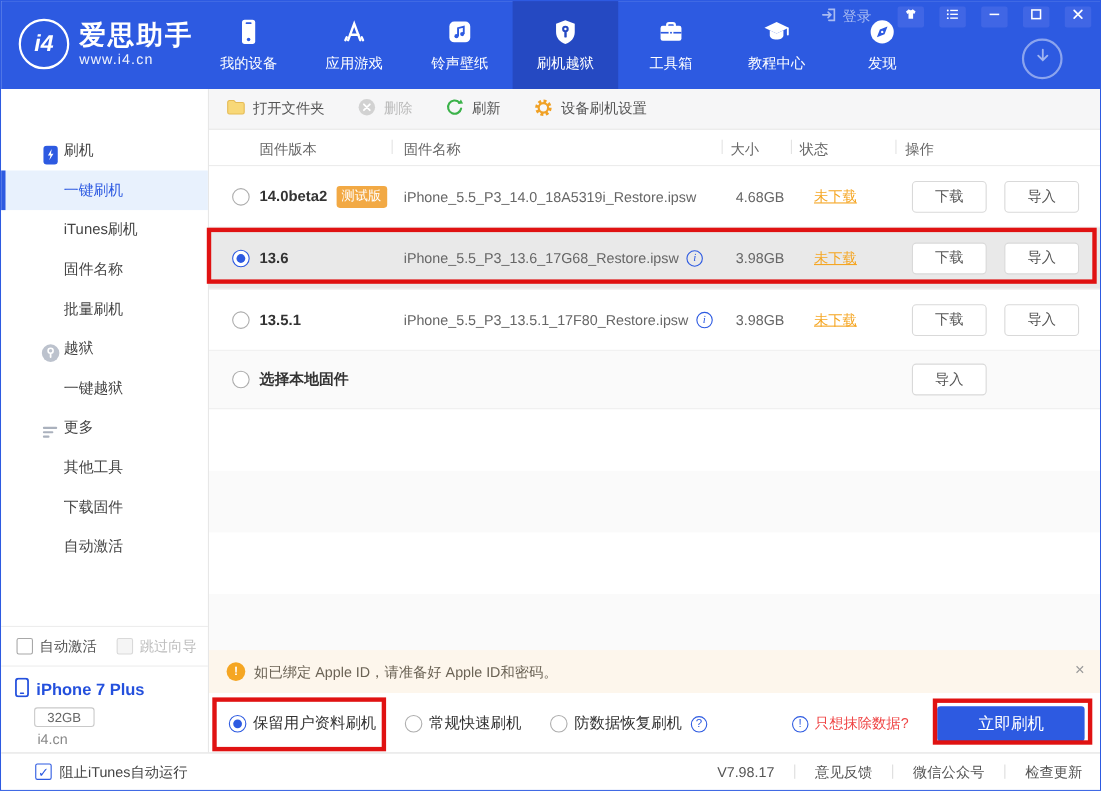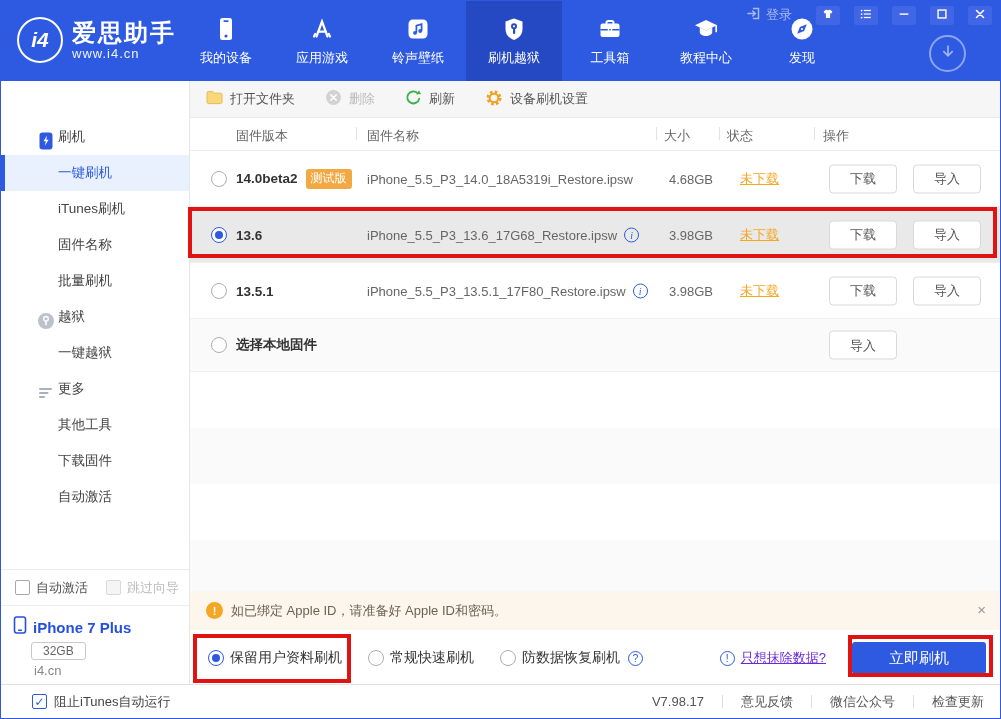--- a/index.html
+++ b/index.html
@@ -80,21 +80,21 @@
   .ico-info { display:inline-flex; width:15px; height:15px; border:1px solid #2d5ae1; border-radius:50%; color:#2d5ae1; font-size:10px; font-style:italic; font-family:"Liberation Serif",serif; align-items:center; justify-content:center; }
   .ico-q { display:inline-flex; width:15px; height:15px; border:1px solid #2d5ae1; border-radius:50%; color:#2d5ae1; font-size:10.5px; align-items:center; justify-content:center; }
 
   .notice { position:absolute; left:0; top:510px; width:100%; height:39px; background:#fdf6ec; display:flex; align-items:center; font-size:13px; color:#6b6355; }
   .warn-ico { width:17px; height:17px; border-radius:50%; background:#f5a623; color:#fff; font-weight:bold; font-size:11px; display:flex; align-items:center; justify-content:center; margin:0 8px 0 16px; }
   .notice-close { position:absolute; right:16px; top:10px; color:#999; font-size:15px; cursor:pointer; }
 
   .options { position:absolute; left:0; top:549px; width:100%; height:56px; background:#fff; display:flex; align-items:center; padding-left:18px; font-size:14px; color:#333; }
   .opt { display:flex; align-items:center; gap:6px; margin-right:26px; cursor:pointer; }
   .erase-grp { margin-left:auto; display:flex; align-items:center; gap:6px; }
-  .erase-link { color:#6d28d9; text-decoration:underline; font-size:13px; cursor:pointer; }
+  .erase-link { color:#ef4444; font-size:13px; cursor:pointer; }
   .flash-btn { margin:0 16px 0 26px; width:134px; height:32px; background:#2d5ae1; color:#fff; font-size:15px; border:none; border-radius:3px; display:flex; align-items:center; justify-content:center; cursor:pointer; }
 
   
   .statusbar { position:absolute; left:0; bottom:0; width:100%; height:34px; background:#fff; border-top:1px solid #e0e0e0; display:flex; align-items:center; font-size:13px; color:#444; }
   .sb-left { display:flex; align-items:center; gap:7px; margin-left:31px; }
   .sb-right { margin-left:auto; display:flex; align-items:center; margin-right:16px; color:#555; }
   .sb-right .it { padding:0 18px; cursor:pointer; }
   .sb-right .ver-txt { cursor:default; }
   .sb-sep { width:1px; height:13px; background:#ddd; }
 

